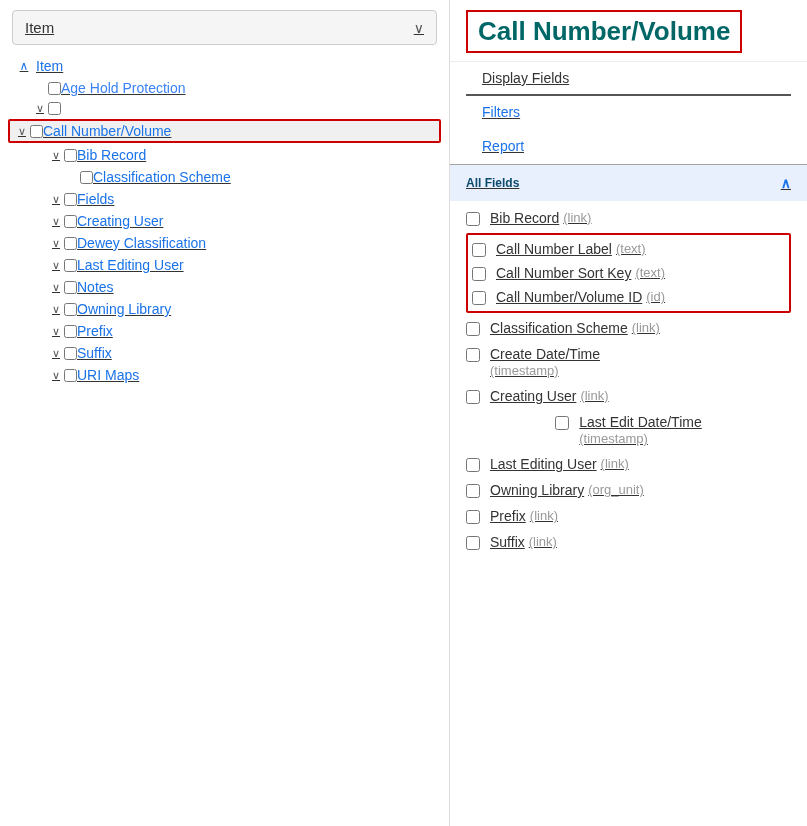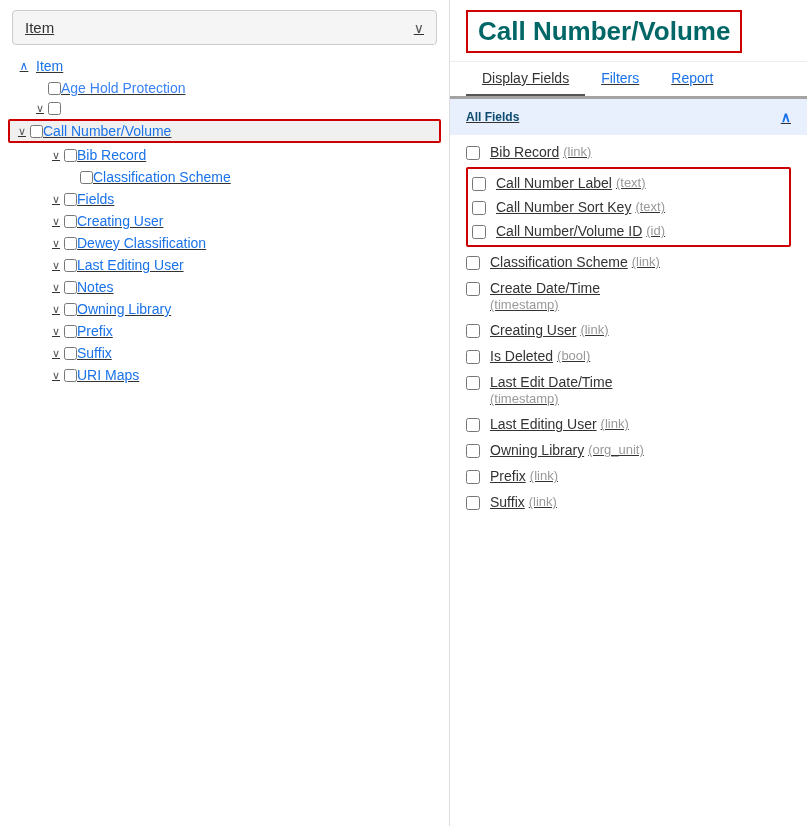--- a/index.html
+++ b/index.html
@@ -43,21 +43,21 @@
 
     .title-bar {
       padding: 10px 16px 8px 16px;
       border-bottom: 1px solid #eee;
     }
     .title-bar h1 {
       font-size: 26px; font-weight: bold; color: #006666;
       border: 2px solid #cc0000; display: inline-block; padding: 4px 10px;
     }
 
-    .tabs { display: flex; border-bottom: 3px solid #a3a3a3; padding: 0 16px; }
+    .tabs { display: flex; border-bottom: 1px solid #a3a3a3; padding: 0 16px; flex-direction: column; }
     .tab {
       padding: 8px 16px; cursor: pointer; font-size: 14px; color: #555;
       border-bottom: 2px solid transparent;
     }
     .tab.active { color: #333; border-bottom: 2px solid #555; }
     .tab.blue { color: #1a73e8; }
 
     .all-fields-header {
       display: flex; align-items: center; justify-content: space-between;
       padding: 10px 16px; background: #e8f0fe; cursor: pointer;
@@ -246,27 +246,22 @@
           <span class="field-type" style="margin-left:0;">(timestamp)</span>
         </span>
       </div>
 
       <div class="field-item">
         <input type="checkbox" style="">
         <span class="field-name">Creating User</span>
         <span class="field-type">(link)</span>
       </div>
 
-      <div class="field-item">
-        <input type="checkbox" style="">
-        <span class="field-name">Is Deleted</span>
-        <span class="field-type">(bool)</span>
-      </div>
-
-      <div class="field-item" style="align-items:flex-start;">
+
+      <div class="field-item" style="align-items:flex-start;justify-content:center;">
         <input type="checkbox" style="margin-top: 2px;">
         <span>
           <span class="field-name">Last Edit Date/Time</span><br>
           <span class="field-type" style="margin-left:0;">(timestamp)</span>
         </span>
       </div>
 
       <div class="field-item">
         <input type="checkbox" style="">
         <span class="field-name">Last Editing User</span>

